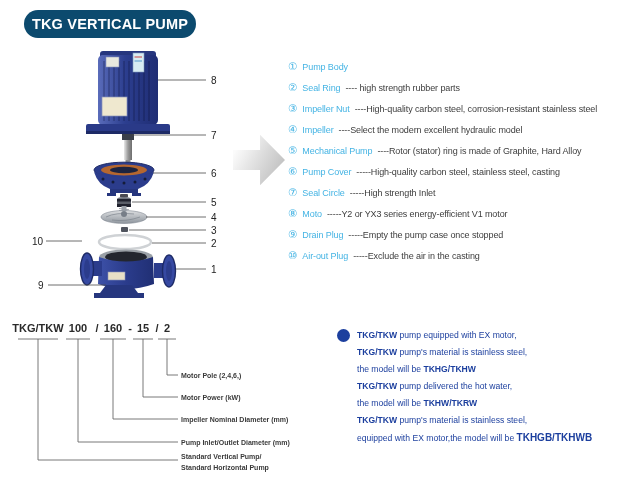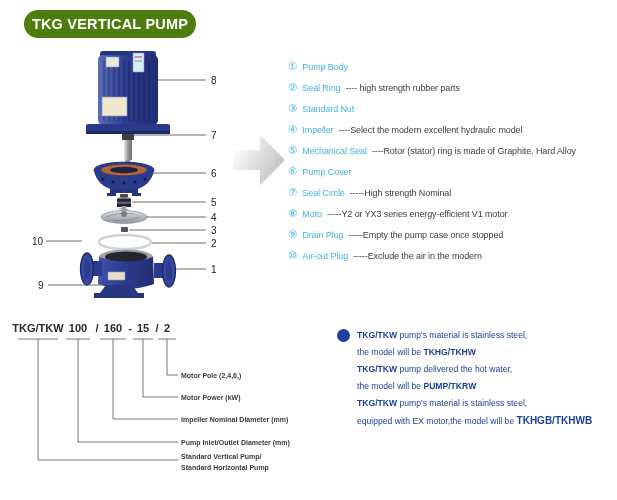--- a/index.html
+++ b/index.html
@@ -7,21 +7,21 @@
   body {
     position:relative;
     background:#ffffff;
     font-family:"Liberation Sans", sans-serif;
     overflow:hidden;
   }
   
   .header-pill {
     position:absolute; left:24px; top:10px;
     width:172px; height:28px;
-    background:#4d7c0f;
+    background:#0c4a6e;
     border-radius:14px;
     display:flex; align-items:center; justify-content:center;
     color:#ffffff; font-weight:bold; font-size:14.5px; letter-spacing:.2px;
     white-space:nowrap;
   }
   
   .pump-svg { position:absolute; left:30px; top:45px; }
   .callout-line { stroke:#4a4a4a; stroke-width:0.8; }
   .callout-num { font-size:10px; fill:#222; font-family:"Liberation Sans",sans-serif; }
   
@@ -196,55 +196,57 @@
     <span class="part-num">①</span>
     <span class="part-name">Pump Body</span>
   </div>
   <div class="part-row">
     <span class="part-num">②</span>
     <span class="part-name">Seal Ring</span>
     <span class="part-desc">---- high strength rubber parts</span>
   </div>
   <div class="part-row">
     <span class="part-num">③</span>
-    <span class="part-name">Standard Nut</span>
+    <span class="part-name">Impeller Nut</span>
+    <span class="part-desc">----High-quality carbon steel, corrosion-resistant stainless steel</span>
   </div>
   <div class="part-row">
     <span class="part-num">④</span>
     <span class="part-name">Impeller</span>
     <span class="part-desc">----Select the modern excellent hydraulic model</span>
   </div>
   <div class="part-row">
     <span class="part-num">⑤</span>
-    <span class="part-name">Mechanical Seal</span>
+    <span class="part-name">Mechanical Pump</span>
     <span class="part-desc">----Rotor (stator) ring is made of Graphite, Hard Alloy</span>
   </div>
   <div class="part-row">
     <span class="part-num">⑥</span>
     <span class="part-name">Pump Cover</span>
+    <span class="part-desc">-----High-quality carbon steel, stainless steel, casting</span>
   </div>
   <div class="part-row">
     <span class="part-num">⑦</span>
     <span class="part-name">Seal Circle</span>
-    <span class="part-desc">-----High strength Nominal</span>
+    <span class="part-desc">-----High strength Inlet</span>
   </div>
   <div class="part-row">
     <span class="part-num">⑧</span>
     <span class="part-name">Moto</span>
     <span class="part-desc">-----Y2 or YX3 series energy-efficient V1 motor</span>
   </div>
   <div class="part-row">
     <span class="part-num">⑨</span>
     <span class="part-name">Drain Plug</span>
     <span class="part-desc">-----Empty the pump case once stopped</span>
   </div>
   <div class="part-row">
     <span class="part-num">⑩</span>
     <span class="part-name">Air-out Plug</span>
-    <span class="part-desc">-----Exclude the air in the modern</span>
+    <span class="part-desc">-----Exclude the air in the casting</span>
   </div>
 </div>
 
 <svg class="model-svg" width="310" height="165" viewBox="0 0 310 165">
   <text class="code-seg" text-anchor="middle" x="28" y="14">TKG/TKW</text>
   <text class="code-seg" text-anchor="middle" x="68" y="14">100</text>
   <text class="code-seg" text-anchor="middle" x="87" y="14">/</text>
   <text class="code-seg" text-anchor="middle" x="103" y="14">160</text>
   <text class="code-seg" text-anchor="middle" x="120" y="14">-</text>
   <text class="code-seg" text-anchor="middle" x="133" y="14">15</text>
@@ -268,30 +270,33 @@
   <text class="code-label" x="171" y="81.5">Motor Power (kW)</text>
   <text class="code-label" x="171" y="103.5">Impeller Nominal Diameter (mm)</text>
   <text class="code-label" x="171" y="126.5">Pump Inlet/Outlet Diameter (mm)</text>
   <text class="code-label" x="171" y="141">Standard Vertical Pump/</text>
   <text class="code-label" x="171" y="152">Standard Horizontal Pump</text>
 </svg>
 
 <div class="note-bullet"></div>
 <div class="notes">
   <div class="note-line">
+    <span class="b">TKG/TKW</span><span> pump equipped with EX motor,</span><span class="b"></span>
+  </div>
+  <div class="note-line">
     <span class="b">TKG/TKW</span><span> pump's material is stainless steel,</span><span class="b"></span>
   </div>
   <div class="note-line">
     <span class="b"></span><span>the model will be </span><span class="b">TKHG/TKHW</span>
   </div>
   <div class="note-line">
     <span class="b">TKG/TKW</span><span> pump delivered the hot water,</span><span class="b"></span>
   </div>
   <div class="note-line">
-    <span class="b"></span><span>the model will be </span><span class="b">PUMP/TKRW</span>
+    <span class="b"></span><span>the model will be </span><span class="b">TKHW/TKRW</span>
   </div>
   <div class="note-line">
     <span class="b">TKG/TKW</span><span> pump's material is stainless steel,</span><span class="b"></span>
   </div>
   <div class="note-line">
     <span class="b"></span><span>equipped with EX motor,the model will be </span><span class="b big">TKHGB/TKHWB</span>
   </div>
 </div>
 
 </body></html>

